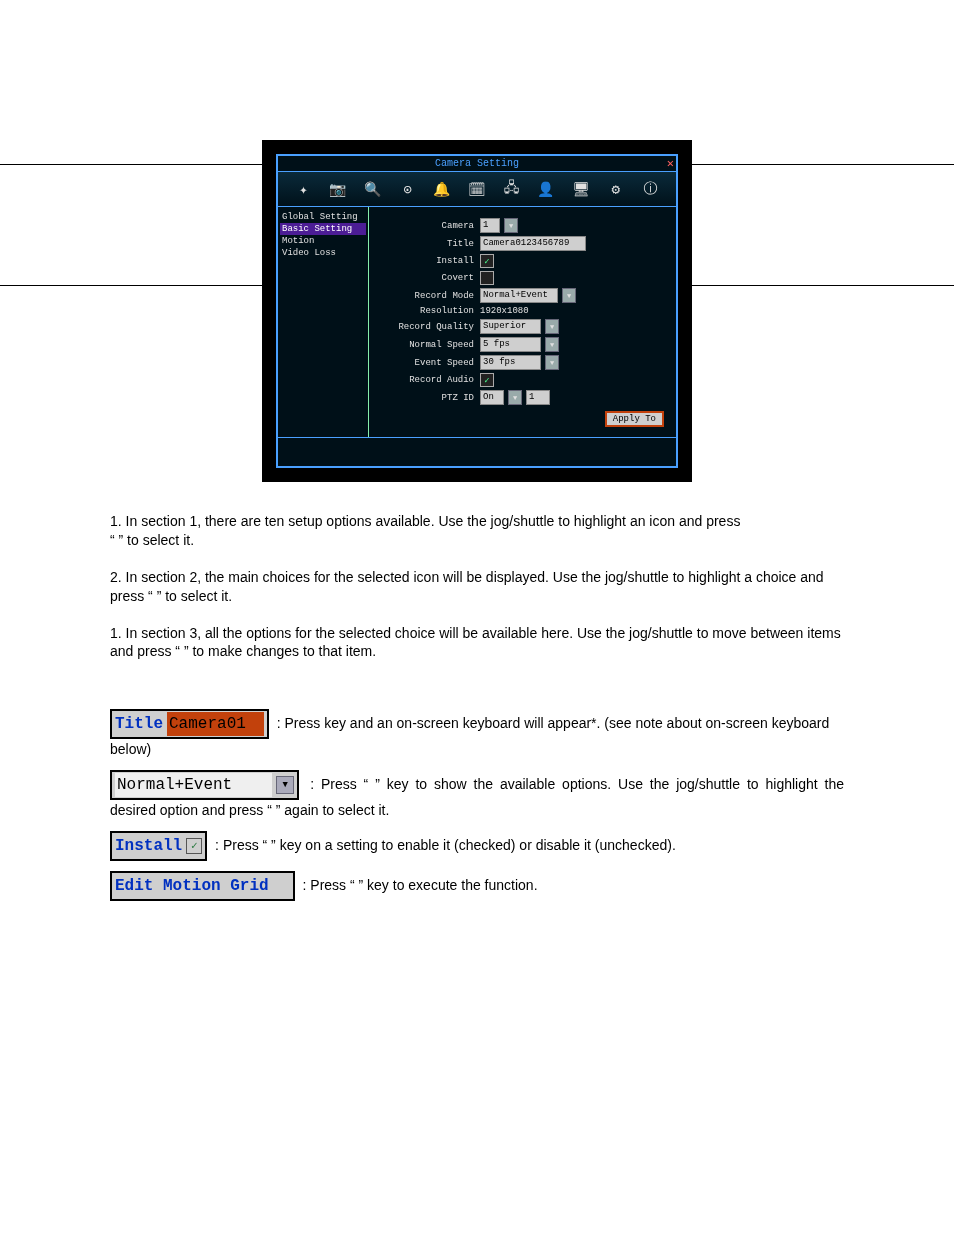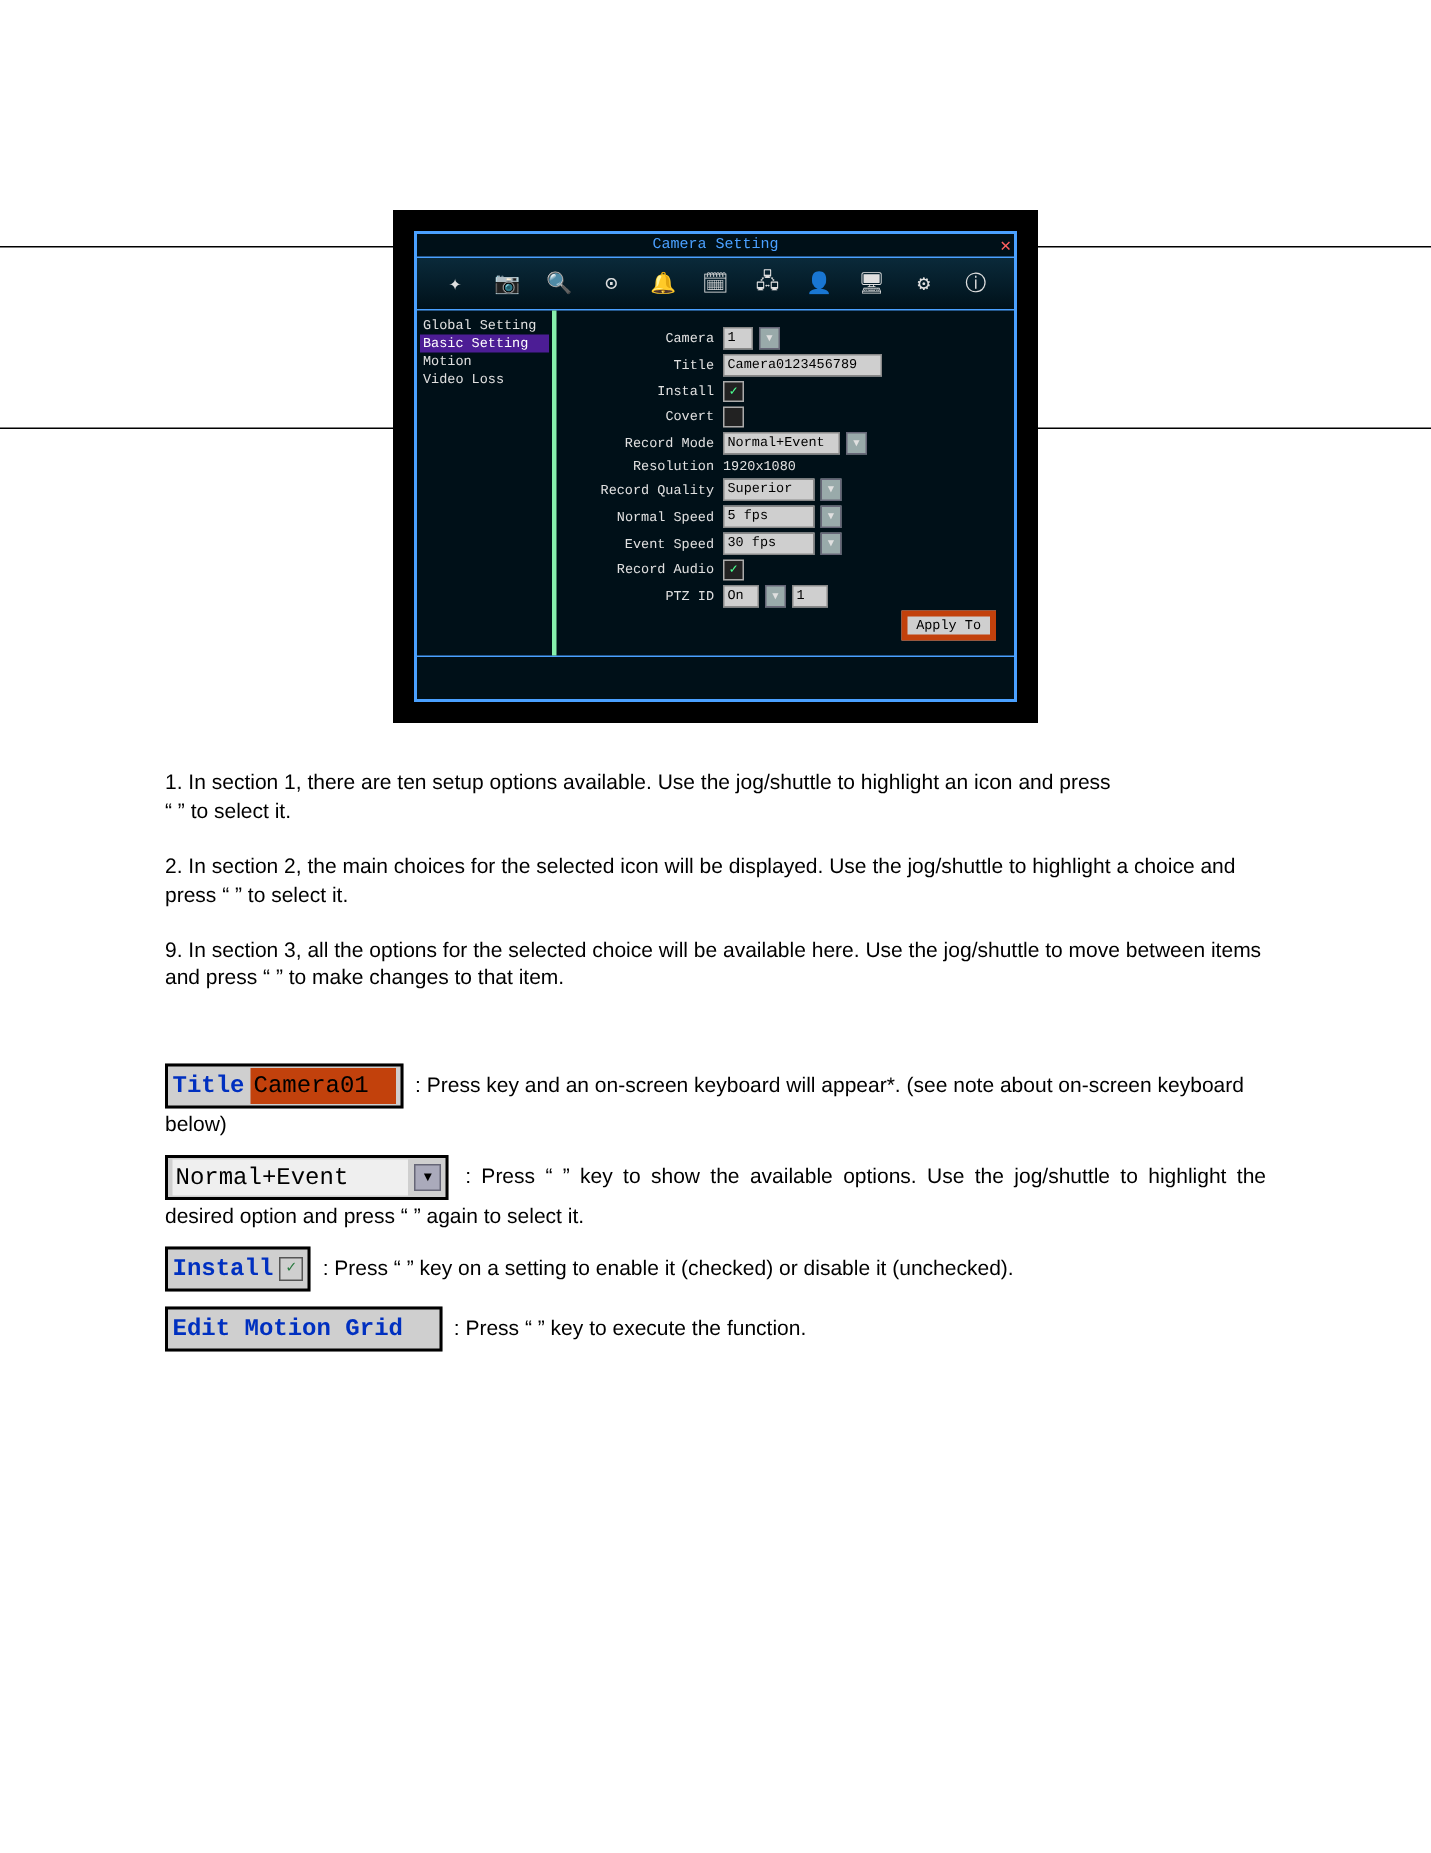--- a/index.html
+++ b/index.html
@@ -60,21 +60,21 @@
     width: 22px; height: 22px;
     display: flex; align-items: center; justify-content: center;
     font-size: 14px;
   }
   .osd-body {
     display: flex;
     min-height: 230px;
   }
   .side {
     width: 86px;
-    border-right: 3px solid #86efac;
+    border-right: 1px solid #86efac;
     padding: 4px 2px;
   }
   .side-item {
     padding: 1px 2px;
     color: #e0e0e0;
     white-space: nowrap;
   }
   .side-item.sel {
     background: #4c1d95;
     color: #fff;
@@ -125,21 +125,21 @@
     display: inline-flex;
     align-items: center; justify-content: center;
     color: #4aff90;
     font-size: 9px;
   }
   .apply {
     position: absolute;
     right: 12px; bottom: 10px;
     background: #cfcfcf;
     color: #000;
-    border: 4px solid #c2410c;
+    border: 2px solid #c2410c;
     padding: 1px 6px;
     font-size: 9px;
   }
   .osd-footer {
     height: 28px;
     border-top: 1px solid #4aa0ff;
   }
   .callout-line {
     position: absolute;
     height: 1px;
@@ -310,21 +310,21 @@
     </div>
   </div>
 
 
   <div class="body-text">
     <p>
       <span>1. In section 1, there are ten setup options available. Use the jog/shuttle to highlight an icon and press</span><br>
       <span>“        ” to select it.</span>
     </p>
     <p>2. In section 2, the main choices for the selected icon will be displayed. Use the jog/shuttle to highlight a choice and press “        ” to select it.</p>
-    <p>9. In section 3, all the options for the selected choice will be available here. Use the jog/shuttle to move between items and press “        ” to make changes to that item.</p>
+    <p>1. In section 3, all the options for the selected choice will be available here. Use the jog/shuttle to move between items and press “        ” to make changes to that item.</p>
   </div>
 
   <div style="height:30px"></div>
 
   <div class="para-row">
     <span class="chip">
       <span class="clabel blue">Title</span>
       <span class="cval">Camera01</span>
     </span>
     <span>: Press </span>

